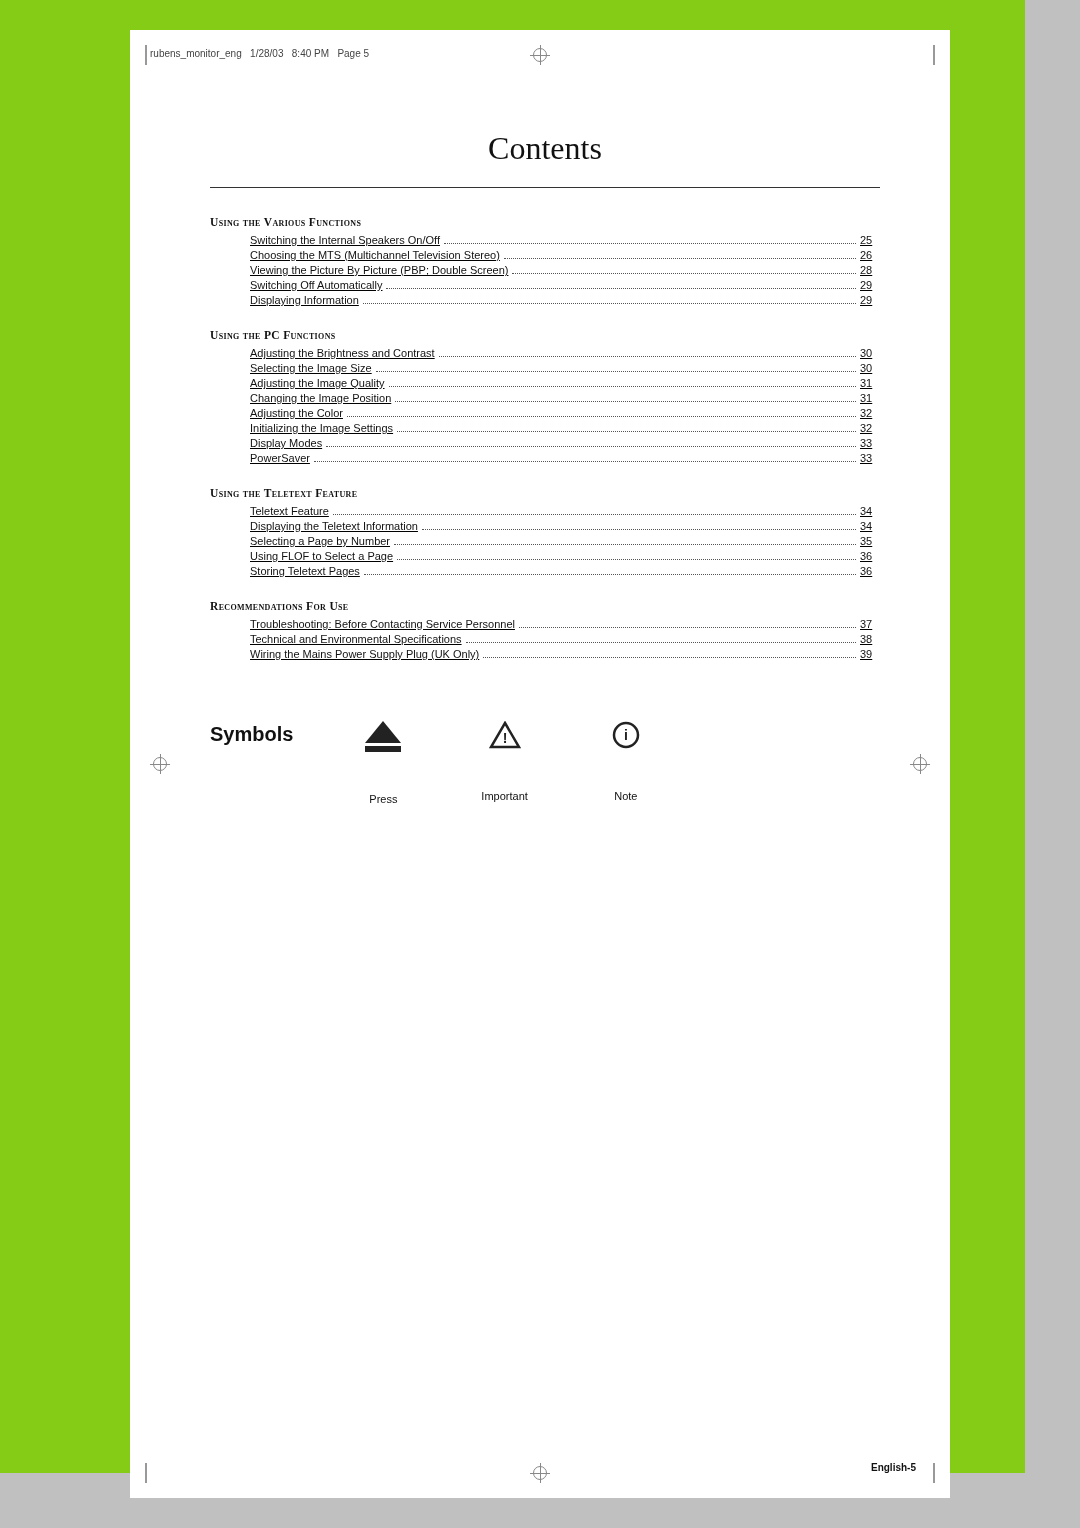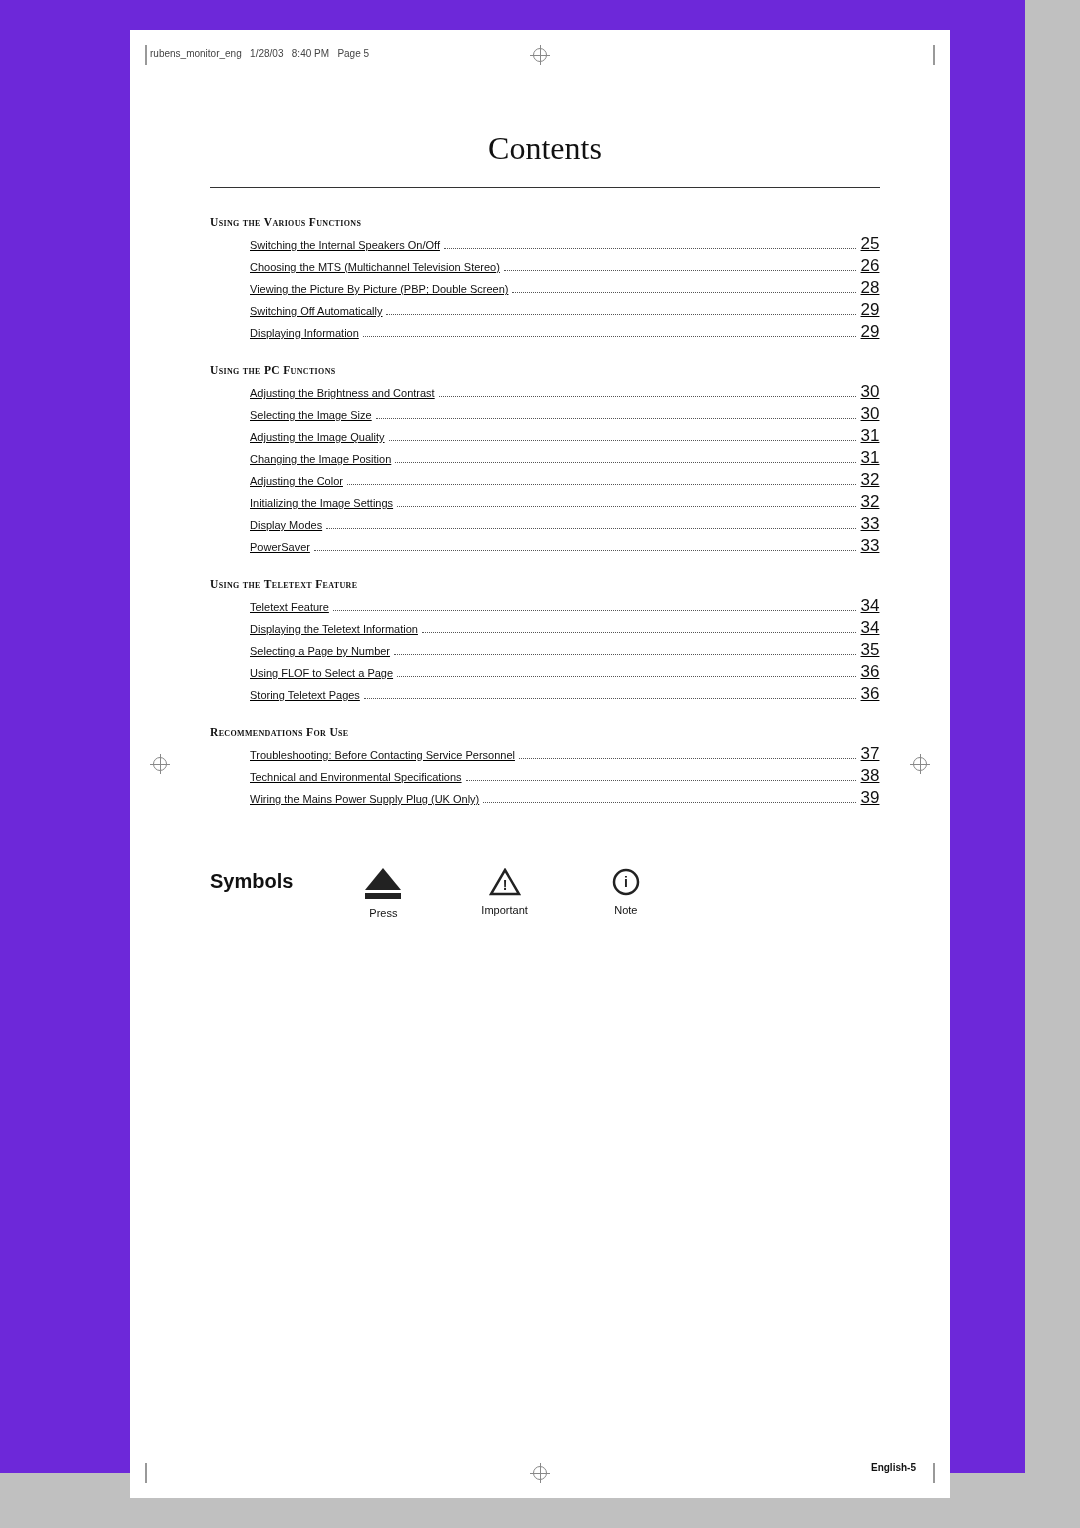--- a/index.html
+++ b/index.html
@@ -13,21 +13,21 @@
       display: flex;
       justify-content: center;
       align-items: flex-start;
       min-height: 100vh;
       font-family: 'Times New Roman', Times, serif;
     }
 
     .page-container {
       width: 1080px;
       min-height: 1528px;
-      background: #6d28d9;
+      background: #84cc16;
       position: relative;
       display: flex;
       justify-content: center;
     }
 
     .white-page {
       width: 820px;
       min-height: 1420px;
       background: #ffffff;
       position: relative;
@@ -134,24 +134,24 @@
     }
 
     .toc-dots {
       flex: 1;
       border-bottom: 1px dotted #555;
       margin: 0 4px 3px 4px;
       min-width: 10px;
     }
 
     .toc-page {
-      font-size: 17px;
+      font-size: 11px;
       white-space: nowrap;
       flex-shrink: 0;
-      text-align: center;
+      text-align: left;
       min-width: 20px;
     }
 
     
     .symbols-section {
       margin-top: 60px;
       display: flex;
       align-items: flex-start;
       gap: 12px;
     }
@@ -196,20 +196,21 @@
     .press-icon-base {
       width: 36px;
       height: 6px;
       background: #222;
     }
 
     .symbol-label {
       font-size: 11px;
       font-family: Arial, Helvetica, sans-serif;
       color: #111;
+      margin-top: 33px;
     }
 
     
     .page-footer {
       position: absolute;
       bottom: 25px;
       right: 34px;
       font-size: 10px;
       font-family: Arial, Helvetica, sans-serif;
       font-weight: bold;

